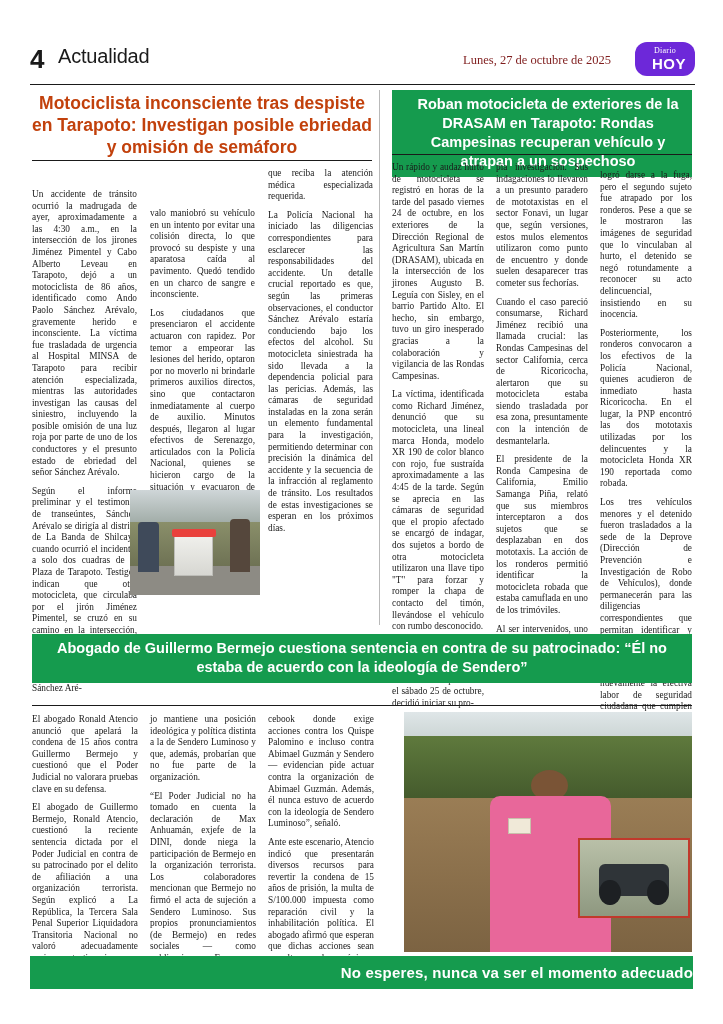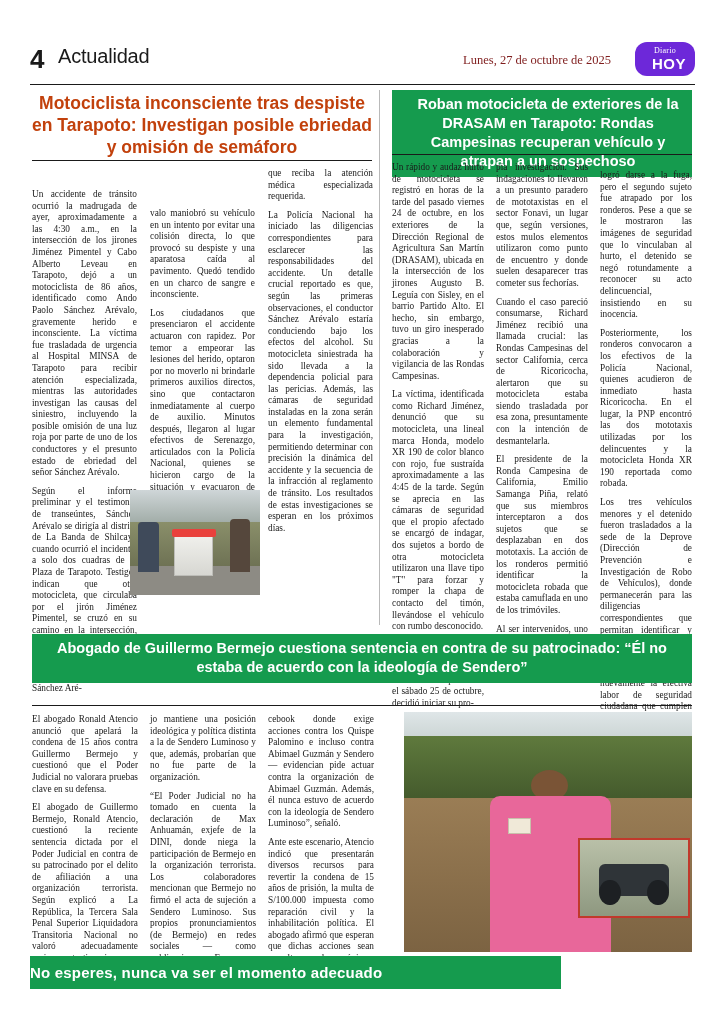--- a/index.html
+++ b/index.html
@@ -248,27 +248,27 @@
     background: #1d2023;
     border-radius: 50%;
   }
   .inset .i-w1 { left: 18%; }
   .inset .i-w2 { right: 18%; }
 
   
   .footer-banner {
     position: absolute;
     left: 30px; top: 956px;
-    width: 531px; height: 33px;
+    width: 663px; height: 33px;
     background: #159B4E;
     color: #ffffff;
     font-family: "Liberation Sans", sans-serif;
     font-weight: bold;
     font-size: 15px;
-    text-align: left;
+    text-align: right;
     line-height: 33px;
     letter-spacing: 0.2px;
   }
 </style>
 </head>
 <body>
 
 <div class="page">
 
   <div class="masthead">

